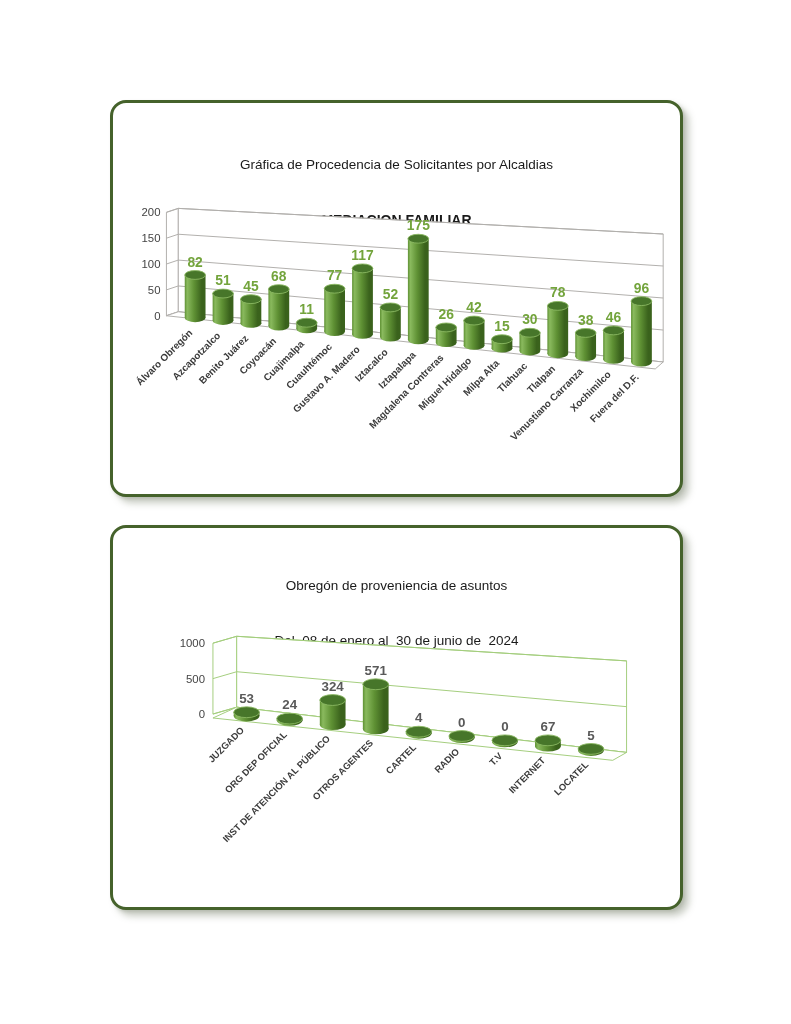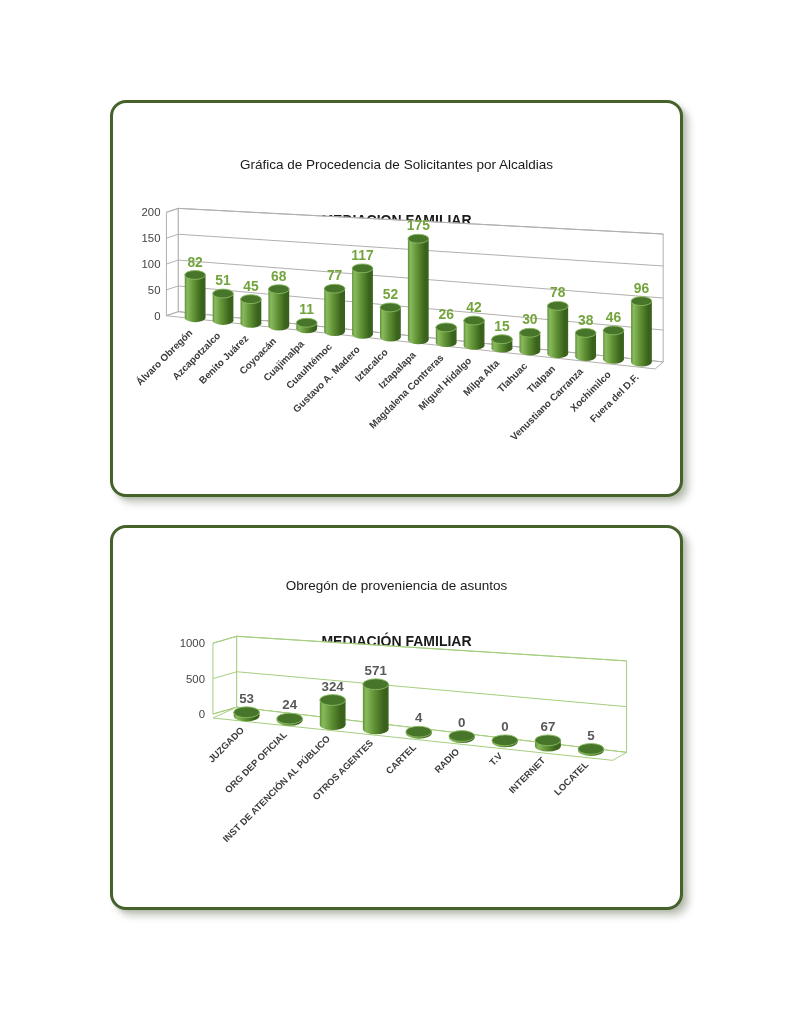--- a/index.html
+++ b/index.html
@@ -177,21 +177,20 @@
       <text transform="translate(447.47,270.573706) rotate(-45)" text-anchor="end" font-size="10" font-weight="bold" fill="#3b3b3b">Tlalpan</text>
       <text transform="translate(475.66,273.387068) rotate(-45)" text-anchor="end" font-size="10" font-weight="bold" fill="#3b3b3b">Venustiano Carranza</text>
       <text transform="translate(503.85,276.20043) rotate(-45)" text-anchor="end" font-size="10" font-weight="bold" fill="#3b3b3b">Xochimilco</text>
       <text transform="translate(532.04,279.01379199999997) rotate(-45)" text-anchor="end" font-size="10" font-weight="bold" fill="#3b3b3b">Fuera del D.F.</text>
     </svg>
 </section>
 
 <section class="panel" id="panel-2">
   <div class="titles">
     <div class="title-line1">Obregón de proveniencia de asuntos</div>
-    <div class="title-line2">MEDIACIÓN FAMILIAR</div>
     <div class="title-line3">Del  08 de enero al  30 de junio de  2024</div>
   </div>
   <svg class="chart" viewBox="0 0 573 385" preserveAspectRatio="none">
       <defs>
         <linearGradient id="cyl1" x1="0" y1="0" x2="1" y2="0">
           <stop offset="0" stop-color="#5f9134"></stop>
           <stop offset="0.12" stop-color="#8aba5e"></stop>
           <stop offset="0.45" stop-color="#5f9134"></stop>
           <stop offset="0.82" stop-color="#3a621c"></stop>
           <stop offset="1" stop-color="#3a621c"></stop>

